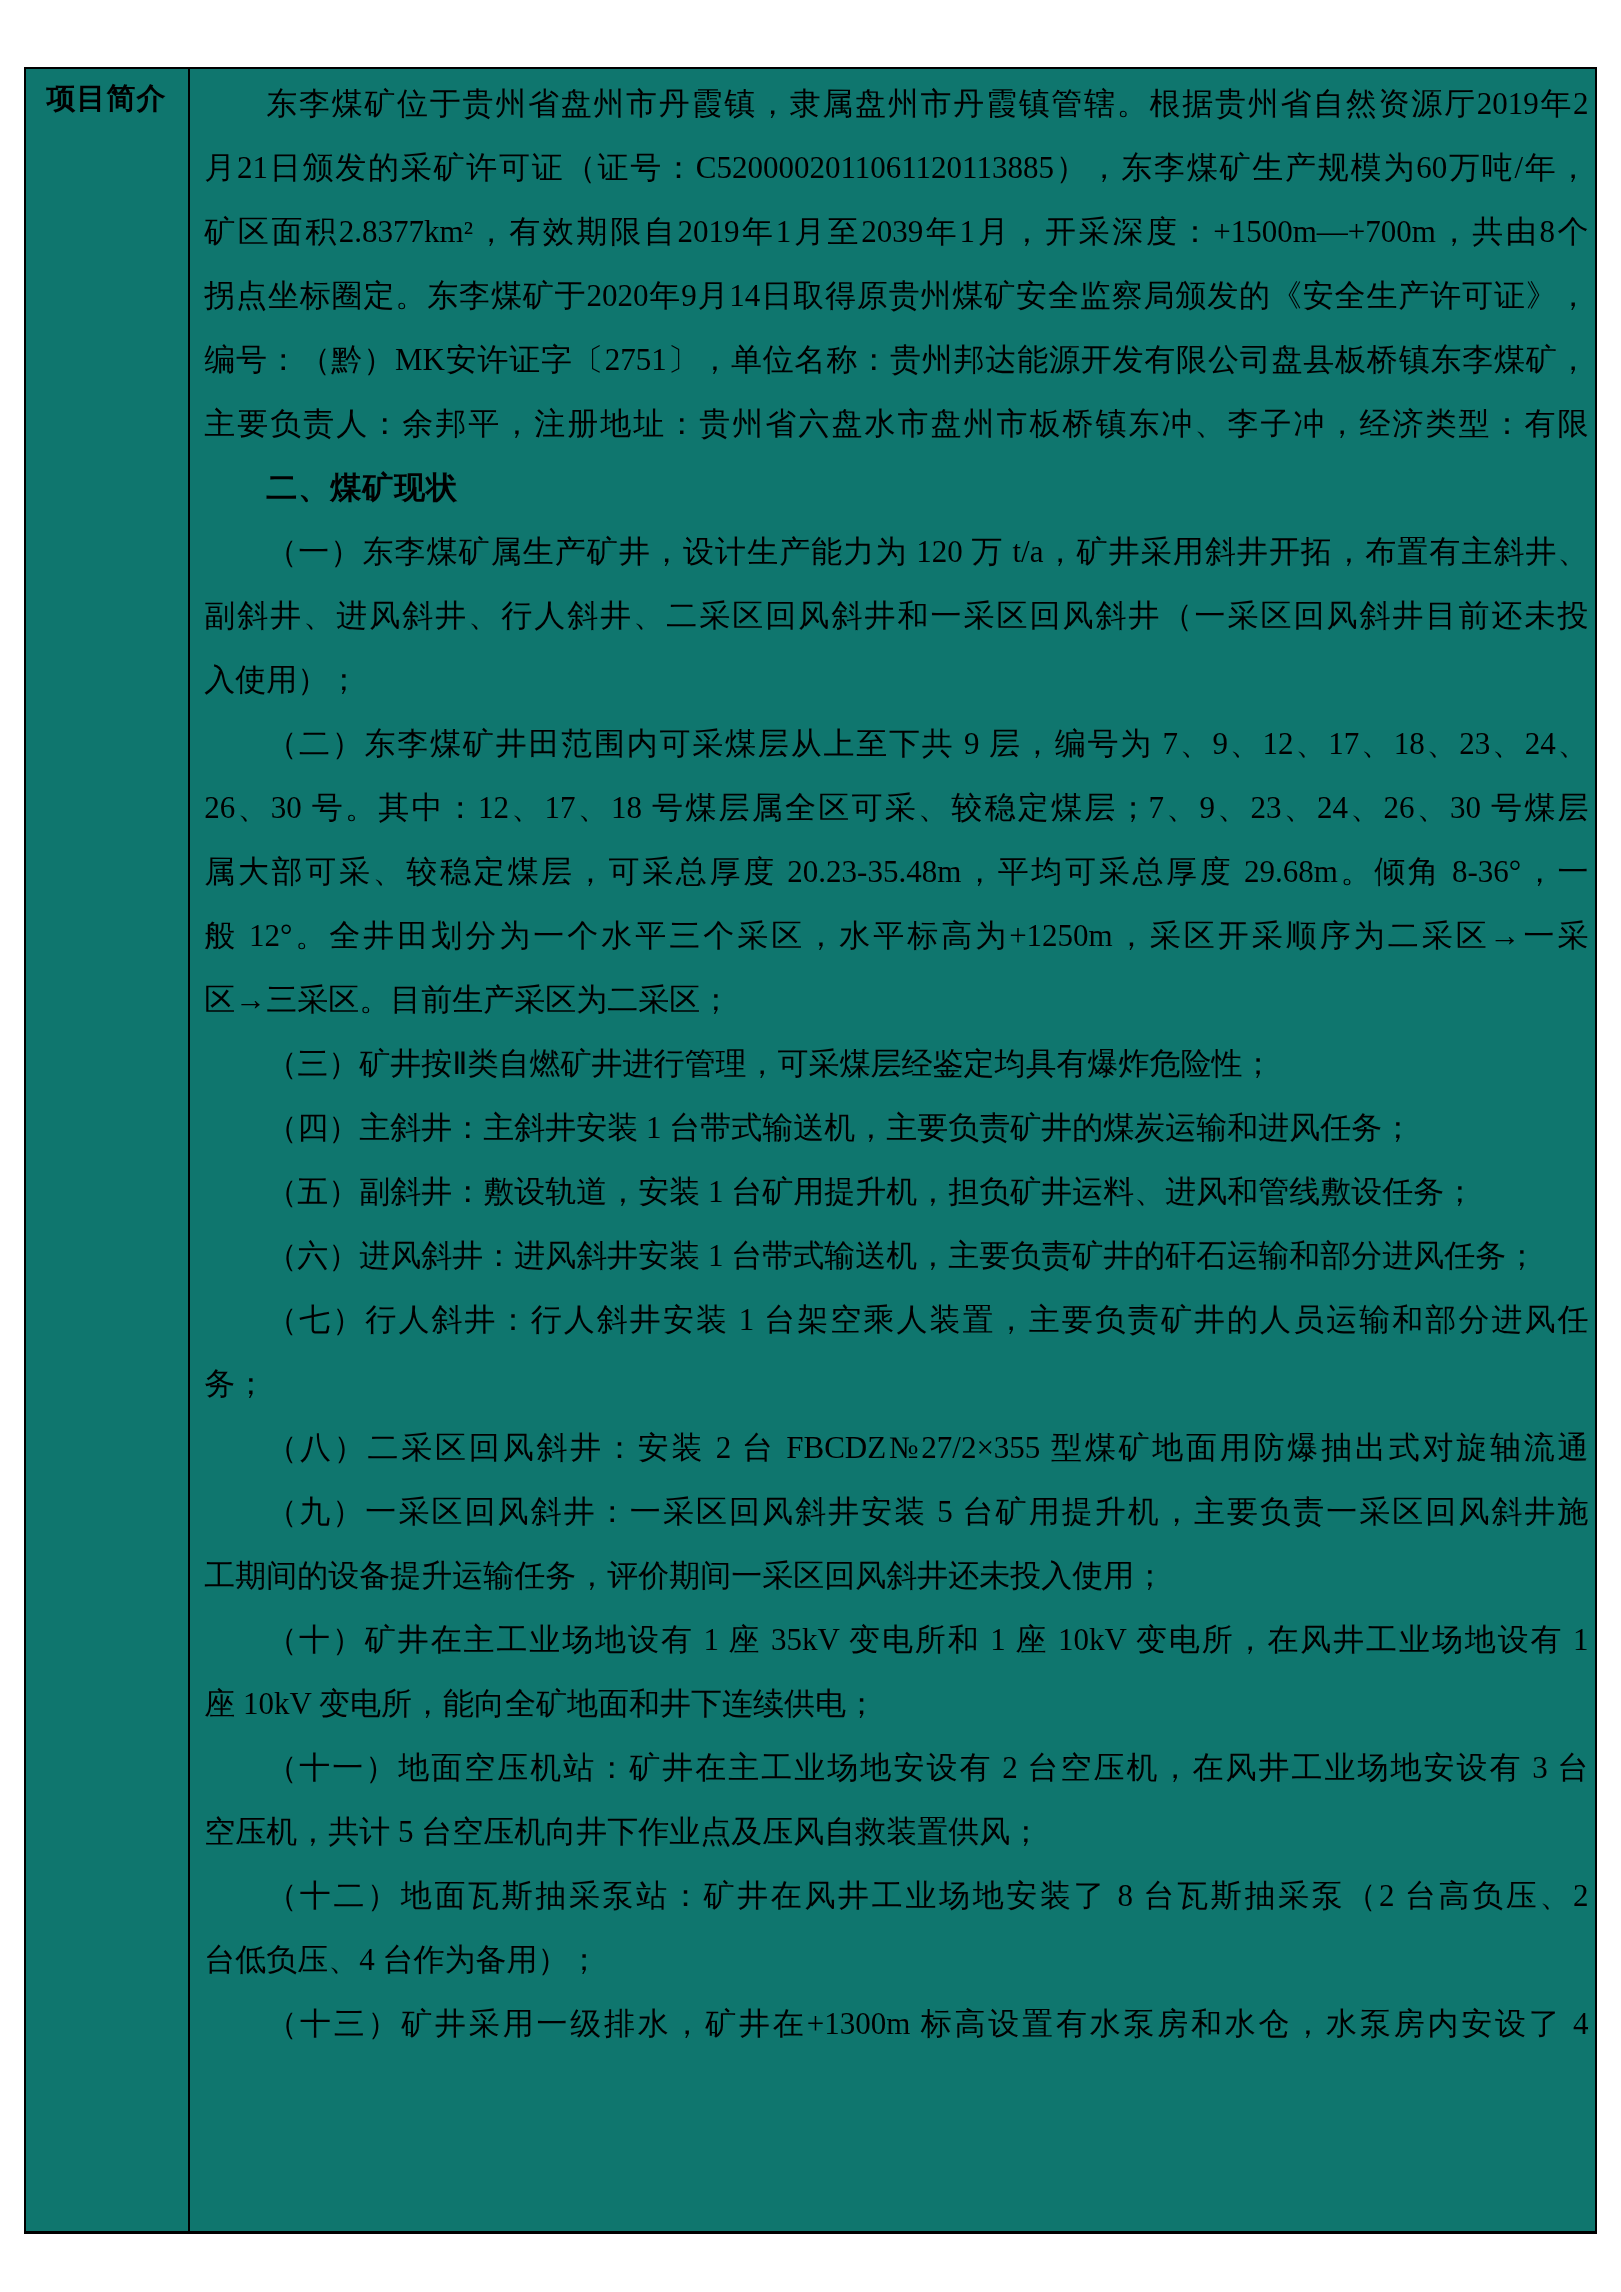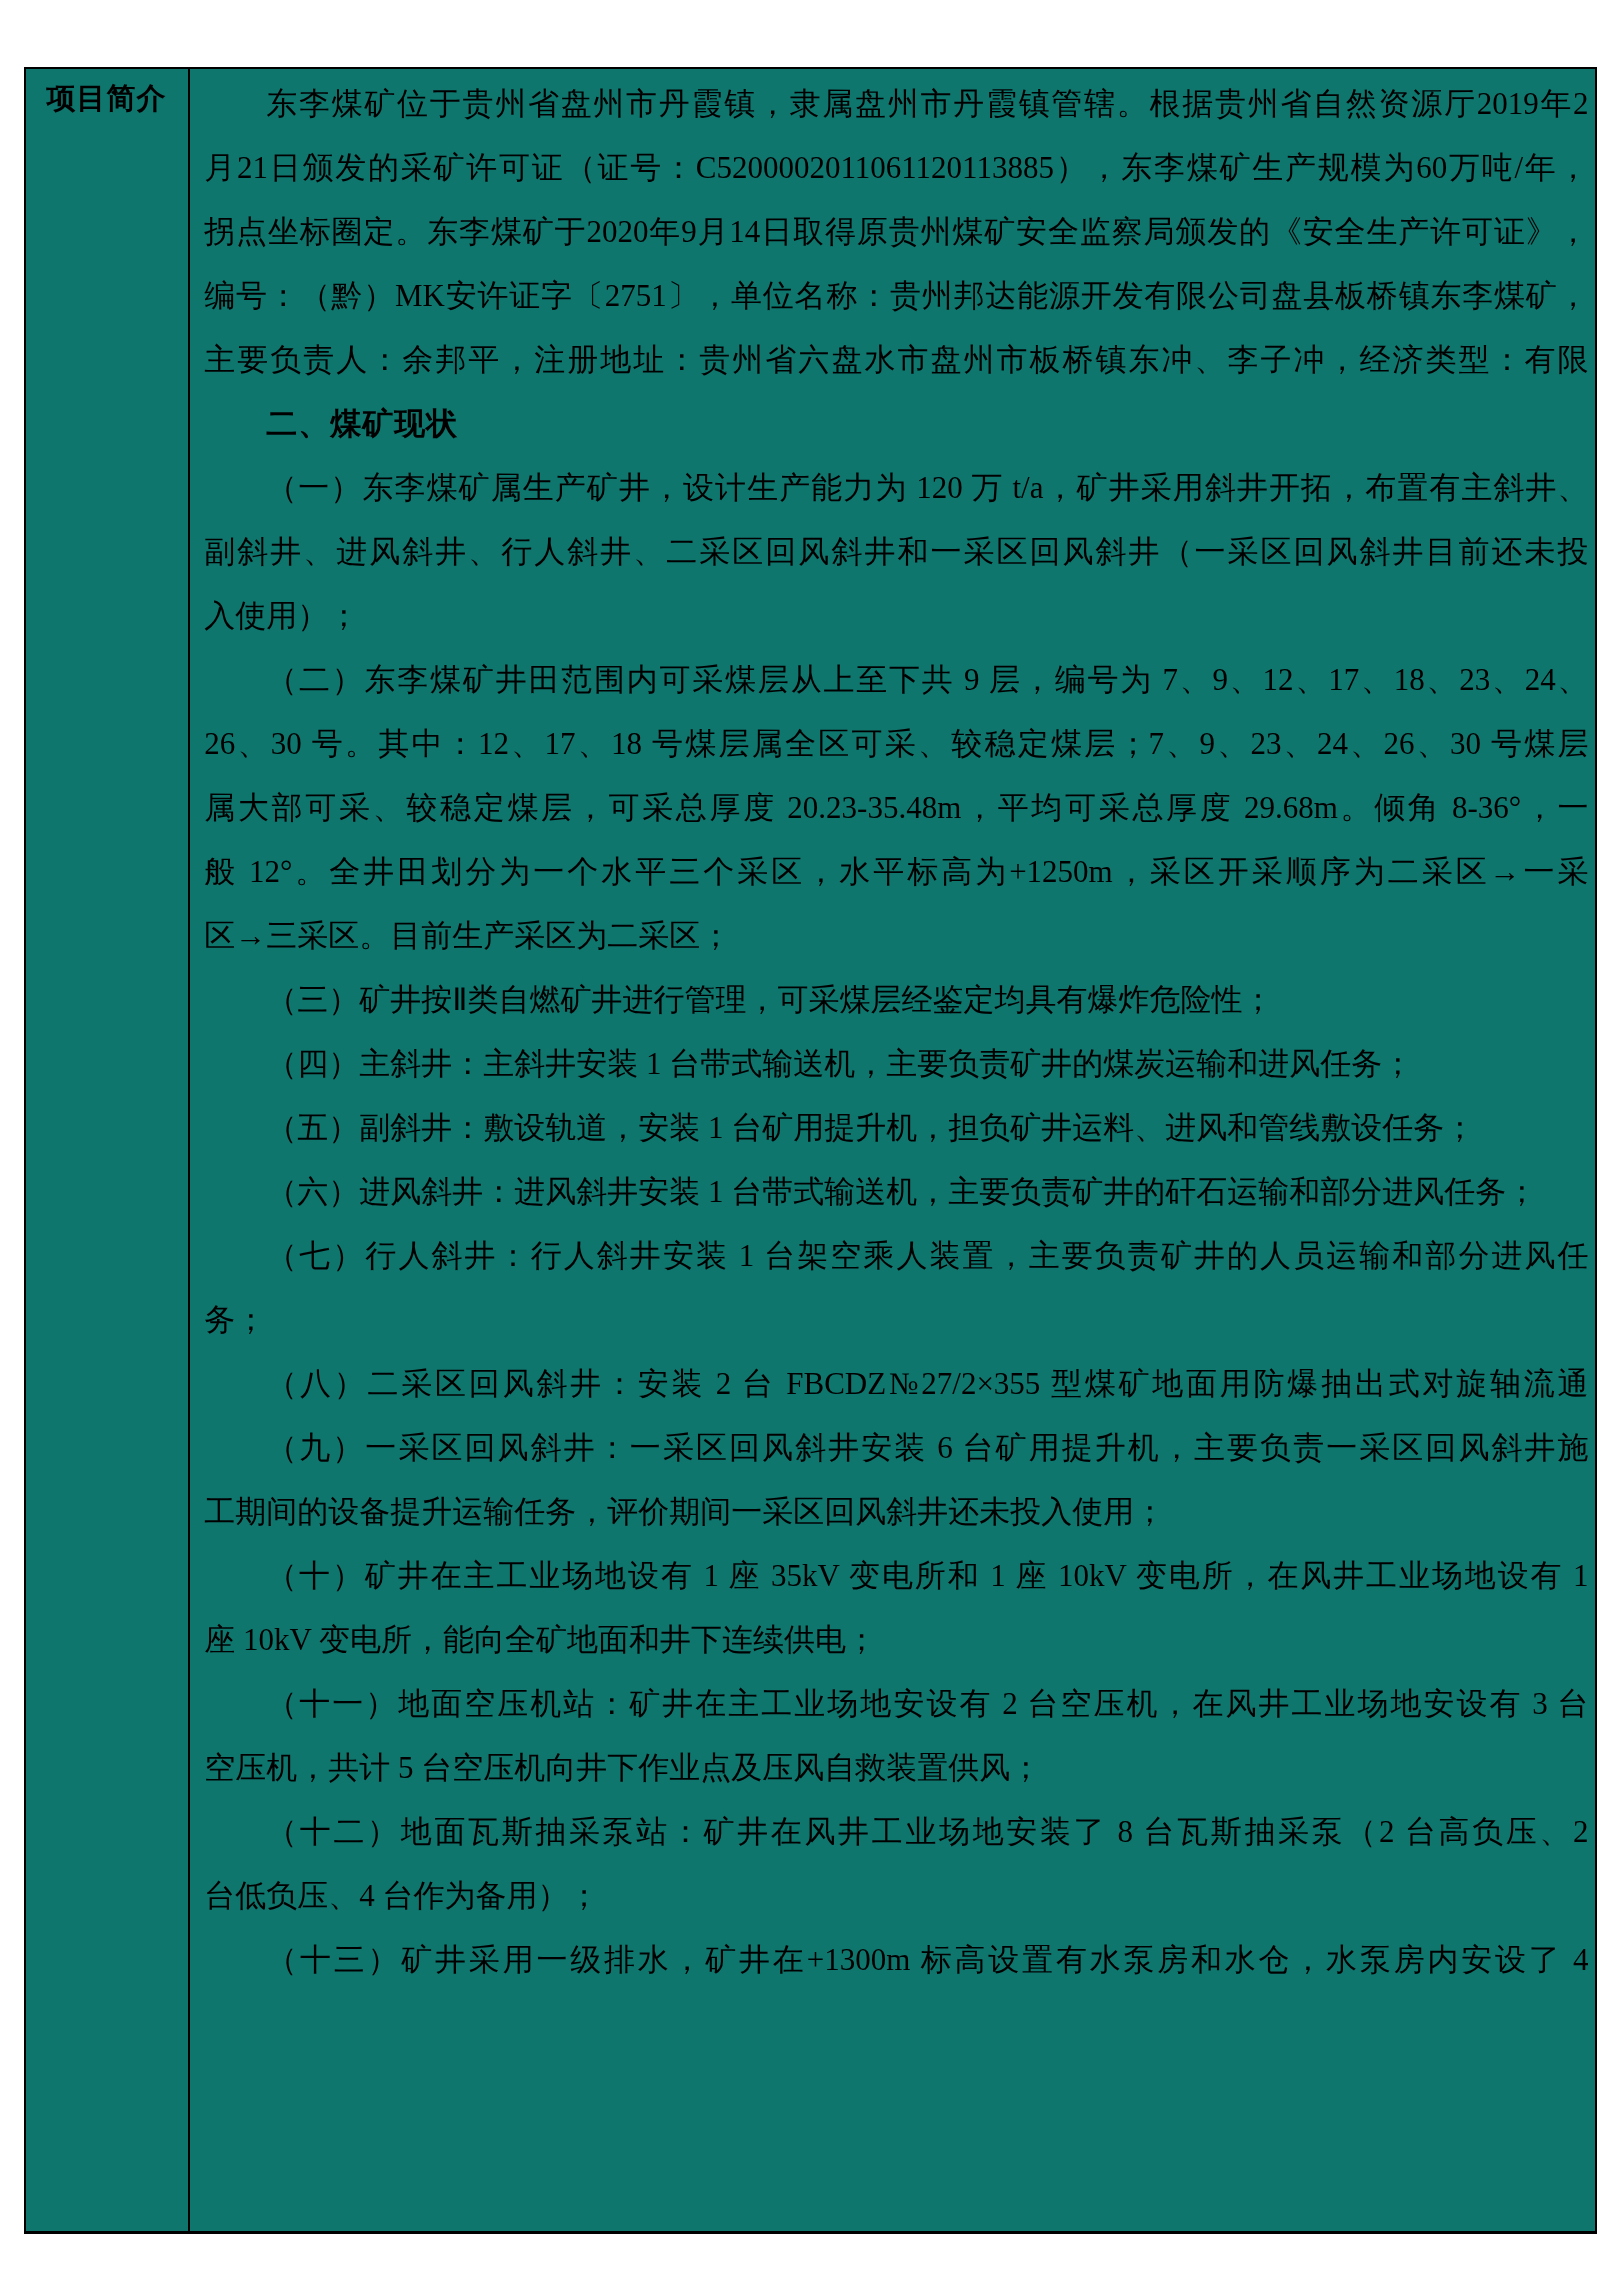--- a/index.html
+++ b/index.html
@@ -73,40 +73,41 @@
 
 <div class="page">
   <div class="doc-table">
     <div class="label-cell">
       <div class="label-text">项目简介</div>
     </div>
     <div class="content-cell">
       <div>
           <div class="line indent just">东李煤矿位于贵州省盘州市丹霞镇，隶属盘州市丹霞镇管辖。根据贵州省自然资源厅2019年2</div>
           <div class="line just">月21日颁发的采矿许可证（证号：C5200002011061120113885），东李煤矿生产规模为60万吨/年，</div>
+          <div class="line just">矿区面积2.8377km²，有效期限自2019年1月至2039年1月，开采深度：+1500m—+700m，共由8个</div>
           <div class="line just">拐点坐标圈定。东李煤矿于2020年9月14日取得原贵州煤矿安全监察局颁发的《安全生产许可证》，</div>
           <div class="line just">编号：（黔）MK安许证字〔2751〕，单位名称：贵州邦达能源开发有限公司盘县板桥镇东李煤矿，</div>
           <div class="line just">主要负责人：余邦平，注册地址：贵州省六盘水市盘州市板桥镇东冲、李子冲，经济类型：有限</div>
           <div class="line indent bold">二、煤矿现状</div>
           <div class="line indent just">（一）东李煤矿属生产矿井，设计生产能力为 120 万 t/a，矿井采用斜井开拓，布置有主斜井、</div>
           <div class="line just">副斜井、进风斜井、行人斜井、二采区回风斜井和一采区回风斜井（一采区回风斜井目前还未投</div>
           <div class="line">入使用）；</div>
           <div class="line indent just">（二）东李煤矿井田范围内可采煤层从上至下共 9 层，编号为 7、9、12、17、18、23、24、</div>
           <div class="line just">26、30 号。其中：12、17、18 号煤层属全区可采、较稳定煤层；7、9、23、24、26、30 号煤层</div>
           <div class="line just">属大部可采、较稳定煤层，可采总厚度 20.23-35.48m，平均可采总厚度 29.68m。倾角 8-36°，一</div>
           <div class="line just">般 12°。全井田划分为一个水平三个采区，水平标高为+1250m，采区开采顺序为二采区→一采</div>
           <div class="line">区→三采区。目前生产采区为二采区；</div>
           <div class="line indent">（三）矿井按Ⅱ类自燃矿井进行管理，可采煤层经鉴定均具有爆炸危险性；</div>
           <div class="line indent">（四）主斜井：主斜井安装 1 台带式输送机，主要负责矿井的煤炭运输和进风任务；</div>
           <div class="line indent">（五）副斜井：敷设轨道，安装 1 台矿用提升机，担负矿井运料、进风和管线敷设任务；</div>
           <div class="line indent">（六）进风斜井：进风斜井安装 1 台带式输送机，主要负责矿井的矸石运输和部分进风任务；</div>
           <div class="line indent just">（七）行人斜井：行人斜井安装 1 台架空乘人装置，主要负责矿井的人员运输和部分进风任</div>
           <div class="line">务；</div>
           <div class="line indent just">（八）二采区回风斜井：安装 2 台 FBCDZ№27/2×355 型煤矿地面用防爆抽出式对旋轴流通</div>
-          <div class="line indent just">（九）一采区回风斜井：一采区回风斜井安装 6 台矿用提升机，主要负责一采区回风斜井施</div>
+          <div class="line indent just">（九）一采区回风斜井：一采区回风斜井安装 5 台矿用提升机，主要负责一采区回风斜井施</div>
           <div class="line">工期间的设备提升运输任务，评价期间一采区回风斜井还未投入使用；</div>
           <div class="line indent just">（十）矿井在主工业场地设有 1 座 35kV 变电所和 1 座 10kV 变电所，在风井工业场地设有 1</div>
           <div class="line">座 10kV 变电所，能向全矿地面和井下连续供电；</div>
           <div class="line indent just">（十一）地面空压机站：矿井在主工业场地安设有 2 台空压机，在风井工业场地安设有 3 台</div>
           <div class="line">空压机，共计 5 台空压机向井下作业点及压风自救装置供风；</div>
           <div class="line indent just">（十二）地面瓦斯抽采泵站：矿井在风井工业场地安装了 8 台瓦斯抽采泵（2 台高负压、2</div>
           <div class="line">台低负压、4 台作为备用）；</div>
           <div class="line indent just">（十三）矿井采用一级排水，矿井在+1300m 标高设置有水泵房和水仓，水泵房内安设了 4</div>
         </div>
     </div>

